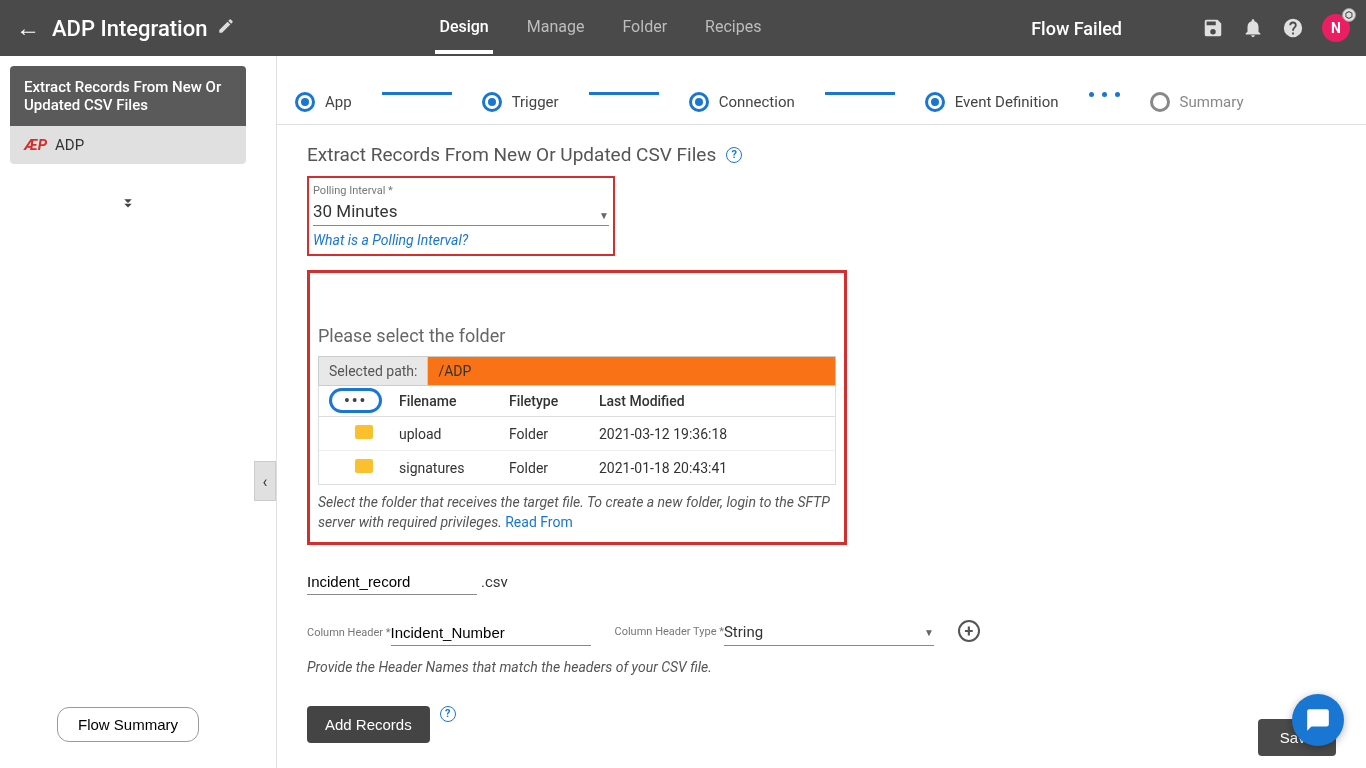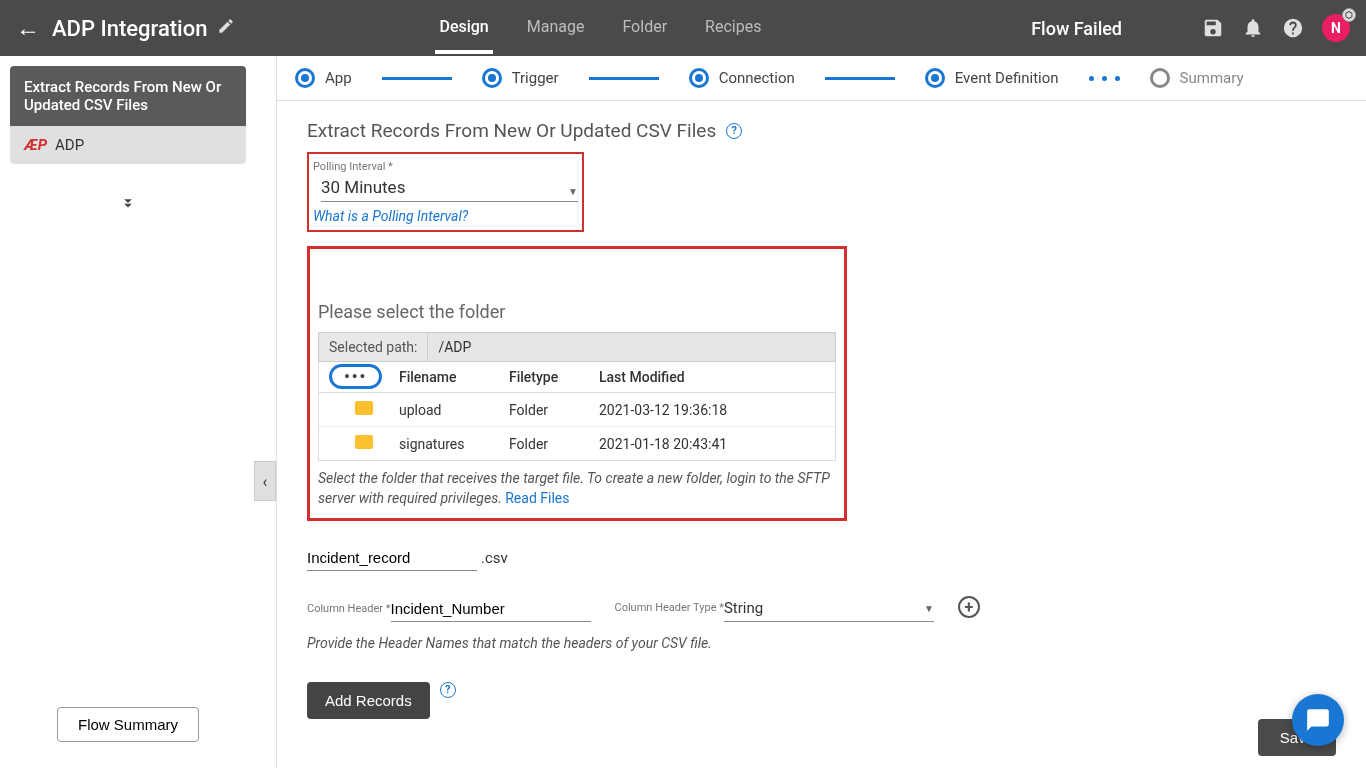--- a/index.html
+++ b/index.html
@@ -19,55 +19,55 @@
 .avatar { width: 28px; height: 28px; border-radius: 50%; background: #e91e63; color: #fff; display: flex; align-items: center; justify-content: center; font-weight: bold; font-size: 14px; position: relative; }
 .avatar-badge { position: absolute; top: -6px; right: -6px; width: 14px; height: 14px; border-radius: 50%; background: #e0e0e0; color: #333; font-size: 9px; display: flex; align-items: center; justify-content: center; border: 1px solid #999; }
 
 
 .container { display: flex; height: calc(768px - 56px); }
 .sidebar { width: 256px; padding: 10px; display: flex; flex-direction: column; }
 .side-card { background: #5a5a5a; color: #fff; padding: 12px 14px; font-size: 15px; font-weight: 500; border-radius: 4px 4px 0 0; }
 .side-app { background: #e0e0e0; border-radius: 0 0 4px 4px; padding: 10px 14px; display: flex; align-items: center; gap: 8px; font-size: 15px; color: #333; }
 .adp-logo { font-weight: bold; color: #d32f2f; font-style: italic; font-size: 15px; }
 .chevrons { text-align: center; margin-top: 30px; font-size: 18px; color: #444; cursor: pointer; }
-.flow-summary-btn { margin-top: auto; margin-bottom: 16px; align-self: center; border: 1px solid #999; border-radius: 4px; padding: 8px 20px; font-size: 15px; background: #fff; cursor: pointer; text-align: center; }
+.flow-summary-btn { margin-top: auto; margin-bottom: 16px; align-self: center; border: 1px solid #999; border-radius: 12px; padding: 8px 20px; font-size: 15px; background: #fff; cursor: pointer; text-align: center; }
 
 .divider-col { width: 20px; position: relative; }
 .collapse-btn { position: absolute; top: 405px; left: -2px; width: 22px; height: 40px; background: #e0e0e0; border: 1px solid #ccc; display: flex; align-items: center; justify-content: center; font-size: 16px; cursor: pointer; }
 
 .main { flex: 1; overflow-y: auto; border-left: 1px solid #e0e0e0; position: relative; }
 
 
-.stepper { display: flex; align-items: center; padding: 12px 18px; border-bottom: 1px solid #e0e0e0; }
+.stepper { display: flex; padding: 12px 18px; border-bottom: 1px solid #e0e0e0; margin-top: 24px; }
 .step { display: flex; align-items: center; }
 .step-circle { width: 20px; height: 20px; border-radius: 50%; border: 3px solid #1976d2; display: inline-flex; align-items: center; justify-content: center; margin-right: 10px; background: #fff; }
 .step-inner { width: 8px; height: 8px; border-radius: 50%; background: #1976d2; }
 .step-label { font-size: 15px; color: #444; }
 .step-line { width: 70px; height: 3px; background: #1976d2; margin: 0 30px; }
 .step-dots { display: flex; gap: 8px; margin: 0 30px; }
 .step-dots span { width: 5px; height: 5px; border-radius: 50%; background: #1976d2; }
 .step-empty { width: 20px; height: 20px; border-radius: 50%; border: 3px solid #888; margin-right: 10px; }
 .step-label.muted { color: #888; }
 
 
 .content { padding: 18px 30px 80px 30px; }
 .section-title { font-size: 19px; color: #555; display: flex; align-items: center; gap: 10px; }
 .help-circle { width: 16px; height: 16px; border: 1.5px solid #1976d2; border-radius: 50%; color: #1976d2; font-size: 11px; display: inline-flex; align-items: center; justify-content: center; font-weight: bold; cursor: pointer; }
 
-.highlight-box { border: 2px solid #d32f2f; margin-top: 10px; padding: 0 4px 6px 4px; width: 277px; }
+.highlight-box { border: 2px solid #d32f2f; margin-top: 10px; padding: 0 4px 6px 4px; width: 308px; }
 .field-label { font-size: 11px; color: #777; margin-top: 6px; }
-.dropdown { display: flex; justify-content: space-between; align-items: flex-end; border-bottom: 1px solid #888; padding: 4px 0; font-size: 17px; color: #333; cursor: pointer; margin-left: 8px; }
+.dropdown { display: flex; justify-content: space-between; align-items: flex-end; border-bottom: 1px solid #888; padding: 4px 0; font-size: 17px; color: #333; cursor: pointer; }
 .dropdown-arrow { font-size: 10px; color: #666; }
 .link { color: #1976d2; font-style: italic; font-size: 14px; cursor: pointer; margin-top: 6px; display: inline-block; }
 
 .folder-box { border: 3px solid #d32f2f; margin-top: 14px; width: 540px; padding: 8px 0 10px 0; }
 .folder-title { font-size: 18px; color: #666; padding: 0 8px 10px 8px; margin-top: 44px; }
 .path-row { display: flex; align-items: stretch; margin: 0 8px; }
 .path-label { background: #e8e8e8; padding: 6px 10px; font-size: 14px; color: #555; border: 1px solid #ccc; border-right: none; }
-.path-value { flex: 1; padding: 6px 10px; font-size: 14px; border: 1px solid #ccc; background: #e5e5e5; }
+.path-value { flex: 1; padding: 6px 10px; font-size: 14px; border: 1px solid #ccc; background: #f97316; }
 .table { width: calc(100% - 16px); margin: 0 8px; border: 1px solid #ddd; border-top: none; }
 .table-head { display: flex; padding: 6px 10px; border-bottom: 1px solid #ddd; font-size: 14px; color: #333; font-weight: 500; align-items: center; }
 .col-icon { width: 70px; }
 .col-name { width: 110px; }
 .col-type { width: 90px; }
 .col-date { flex: 1; }
 .more-btn { border: 3px solid #1976d2; border-radius: 14px; padding: 0 12px; font-size: 16px; font-weight: bold; color: #444; cursor: pointer; line-height: 18px; letter-spacing: 2px; }
 .table-row { display: flex; padding: 8px 10px; border-bottom: 1px solid #eee; font-size: 14px; align-items: center; }
 .table-row:last-child { border-bottom: none; }
 .folder-icon { width: 18px; height: 14px; background: #fbc02d; border-radius: 2px; display: inline-block; }
@@ -222,21 +222,21 @@
             <div class="col-date">2021-03-12 19:36:18</div>
           </div>
           <div class="table-row">
             <div class="col-icon" style="text-align:center"><span class="folder-icon"></span></div>
             <div class="col-name">signatures</div>
             <div class="col-type">Folder</div>
             <div class="col-date">2021-01-18 20:43:41</div>
           </div>
         </div>
         <div class="folder-help">
-          <span>Select the folder that receives the target file. To create a new folder, login to the SFTP server with required privileges. </span><span class="read-more">Read Files</span>
+          <span>Select the folder that receives the target file. To create a new folder, login to the SFTP server with required privileges. </span><span class="read-more">Read From</span>
         </div>
       </div>
 
       <div class="field">
         <input class="text-input" value="Incident_record" style=""><span class="ext">.csv</span>
       </div>
 
       <div class="header-row">
         <div class="header-col">
           <div class="field-label">Column Header *</div>

